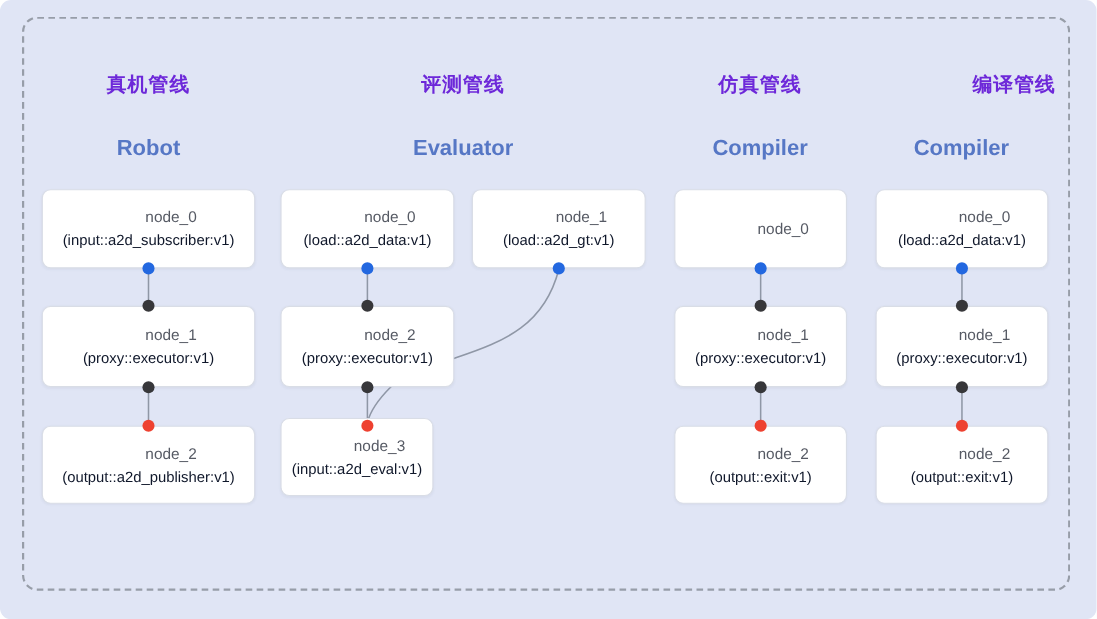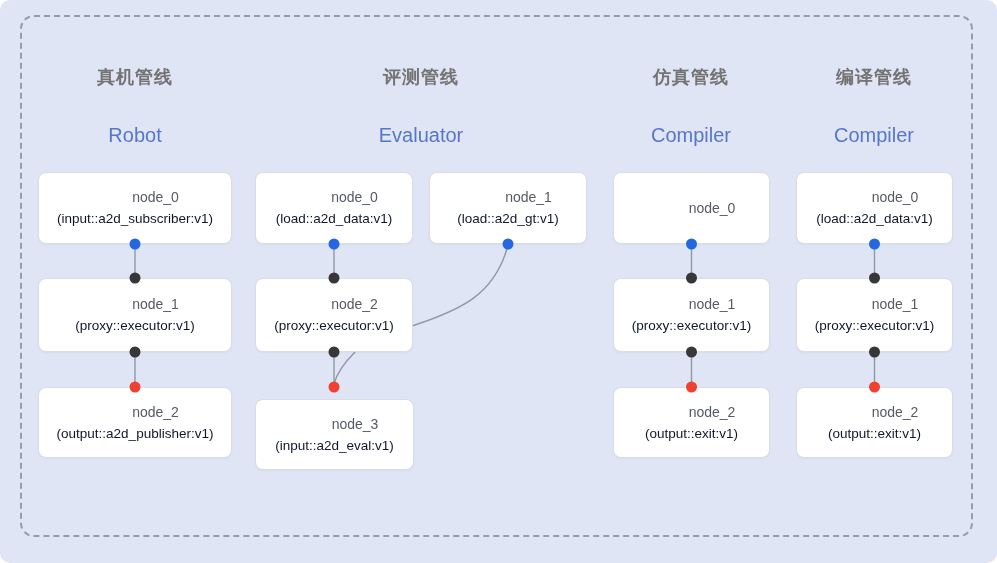--- a/index.html
+++ b/index.html
@@ -7,25 +7,25 @@
   .canvas{
     position:relative;width:997px;height:563px;overflow:hidden;
     background:#e0e5f5;border-radius:10px;
   }
   .frame{
     position:absolute;left:20px;top:15px;width:953px;height:522px;
     box-sizing:border-box;border:2px dashed #979da8;border-radius:14px;
   }
   .col-title{
     position:absolute;top:65px;transform:translateX(-50%);
-    font-size:18px;font-weight:700;color:#737373;letter-spacing:1px;white-space:nowrap;
+    font-size:18px;font-weight:700;color:#6d28d9;letter-spacing:1px;white-space:nowrap;
   }
   .col-subtitle{
     position:absolute;top:124px;transform:translateX(-50%);
-    font-size:20px;font-weight:400;color:#5677c5;white-space:nowrap;
+    font-size:20px;font-weight:700;color:#5677c5;white-space:nowrap;
   }
   .node{
     position:absolute;box-sizing:border-box;background:#ffffff;
     border:1px solid #d9dde6;border-radius:8px;
     box-shadow:0 1px 2px rgba(60,70,100,0.05);
     display:flex;flex-direction:column;align-items:center;justify-content:center;
     z-index:2;
   }
   .node-name{font-size:14px;color:#565a64;line-height:21px;white-space:nowrap;margin-left:41px;}
   .node-type{font-size:13.5px;color:#0f172a;line-height:21px;white-space:nowrap;}
@@ -34,21 +34,21 @@
 </style>
 </head>
 <body>
 
 <div class="canvas">
   <div class="frame"></div>
 
   <div class="col-title" style="left:135px">真机管线</div>
   <div class="col-title" style="left:421px">评测管线</div>
   <div class="col-title" style="left:691px">仿真管线</div>
-  <div class="col-title" style="left:874px">编译管线</div>
+  <div class="col-title" style="left:922px">编译管线</div>
 
   <div class="col-subtitle" style="left:135px">Robot</div>
   <div class="col-subtitle" style="left:421px">Evaluator</div>
   <div class="col-subtitle" style="left:691px">Compiler</div>
   <div class="col-subtitle" style="left:874px">Compiler</div>
 
   <svg class="edges-layer" width="997" height="563" viewBox="0 0 997 563">
     <g stroke="#8f97a6" stroke-width="1.4" fill="none">
       <path d="M135 244 V278"></path>
       <path d="M135 352 V387"></path>
@@ -80,21 +80,21 @@
     <div class="node-type">(load::a2d_data:v1)</div>
   </div>
   <div class="node" style="left:429px;top:172px;width:158px;height:72px">
     <div class="node-name">node_1</div>
     <div class="node-type">(load::a2d_gt:v1)</div>
   </div>
   <div class="node" style="left:255px;top:278px;width:158px;height:74px">
     <div class="node-name">node_2</div>
     <div class="node-type">(proxy::executor:v1)</div>
   </div>
-  <div class="node" style="left:255px;top:399px;width:159px;height:71px">
+  <div class="node" style="left:255px;top:380px;width:139px;height:71px">
     <div class="node-name">node_3</div>
     <div class="node-type">(input::a2d_eval:v1)</div>
   </div>
 
   <div class="node" style="left:613px;top:172px;width:157px;height:72px">
     <div class="node-name">node_0</div>
   </div>
   <div class="node" style="left:613px;top:278px;width:157px;height:74px">
     <div class="node-name">node_1</div>
     <div class="node-type">(proxy::executor:v1)</div>

